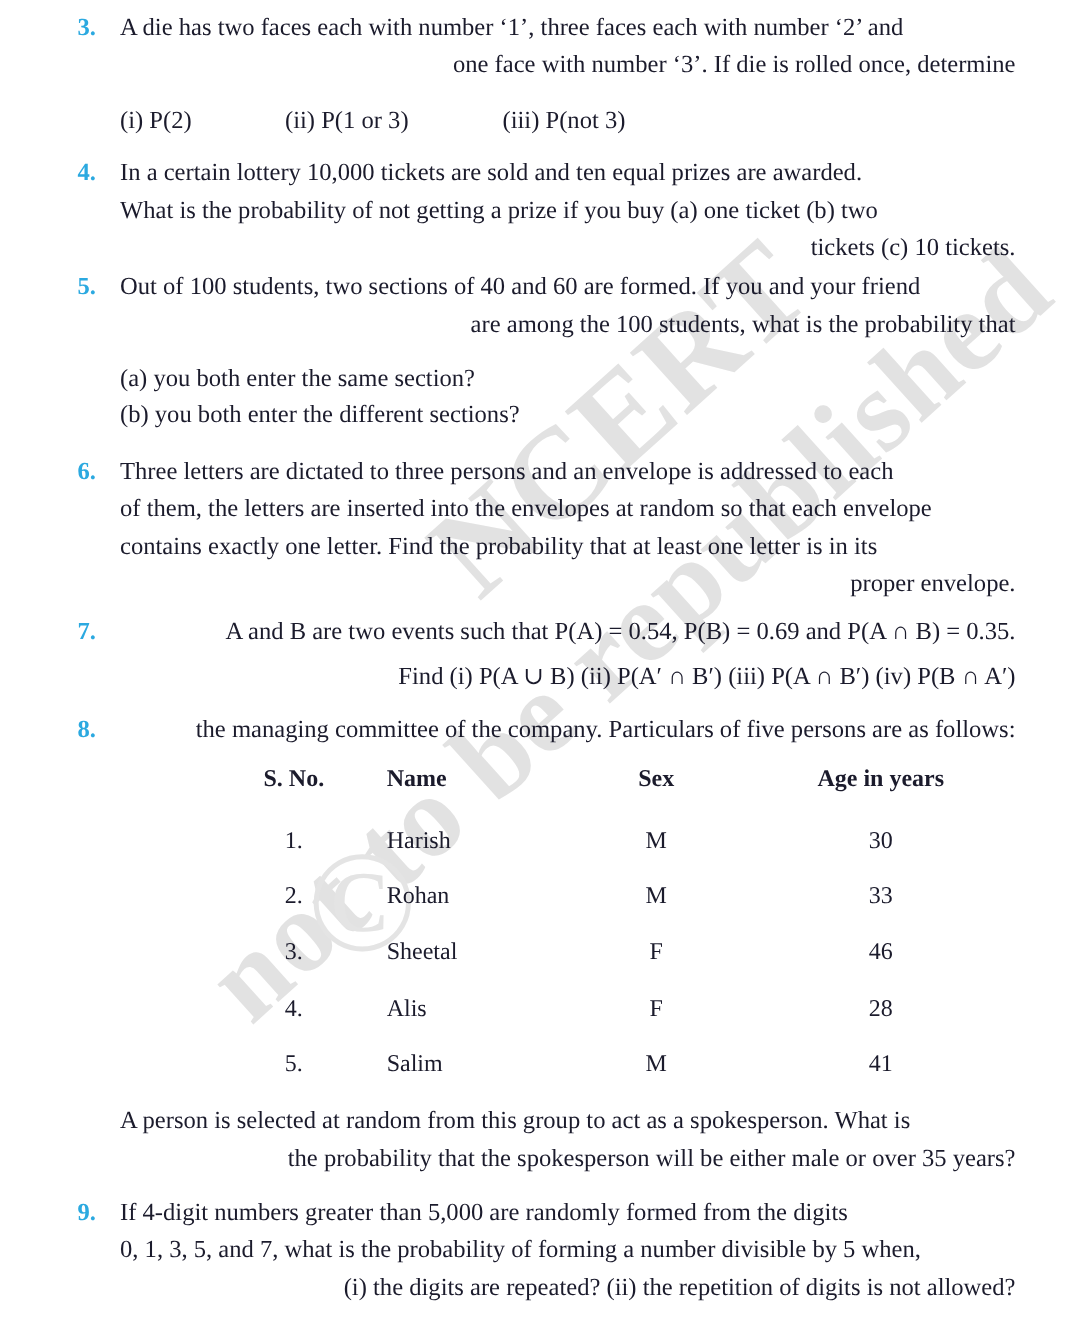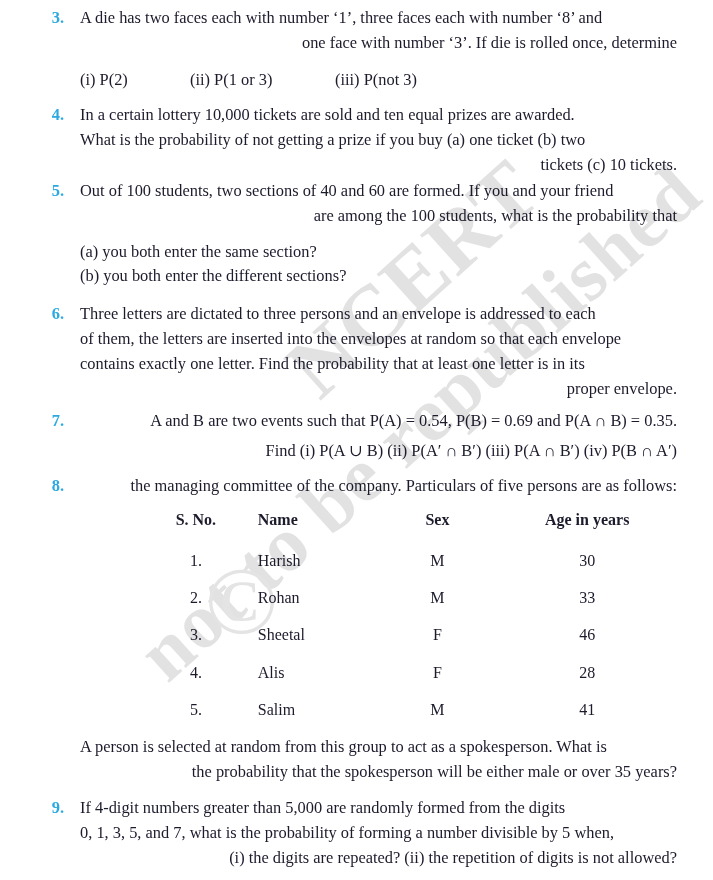--- a/index.html
+++ b/index.html
@@ -149,21 +149,21 @@
   <div class="wm-text wm-republished">not to be republished</div>
   <div class="wm-text wm-copy">©</div>
 </div>
 
 <div id="page">
   <ol class="qlist">
 
     <li class="qitem" style="margin-top:6px;">
       <span class="qnum">3.</span>
       <div class="qbody">
-        <p>A die has two faces each with number ‘1’, three faces each with number ‘8’ and</p>
+        <p>A die has two faces each with number ‘1’, three faces each with number ‘2’ and</p>
         <p class="lastline">one face with number ‘3’. If die is rolled once, determine</p>
         <p class="roman-row"><span class="ri ri-1">(i) P(2)</span><span class="ri ri-2">(ii) P(1 or 3)</span><span class="ri">(iii) P(not 3)</span></p>
       </div>
     </li>
 
     <li class="qitem" style="margin-top:10px;">
       <span class="qnum">4.</span>
       <div class="qbody">
         <p>In a certain lottery 10,000 tickets are sold and ten equal prizes are awarded.</p>
         <p>What is the probability of not getting a prize if you buy (a) one ticket   (b) two</p>

